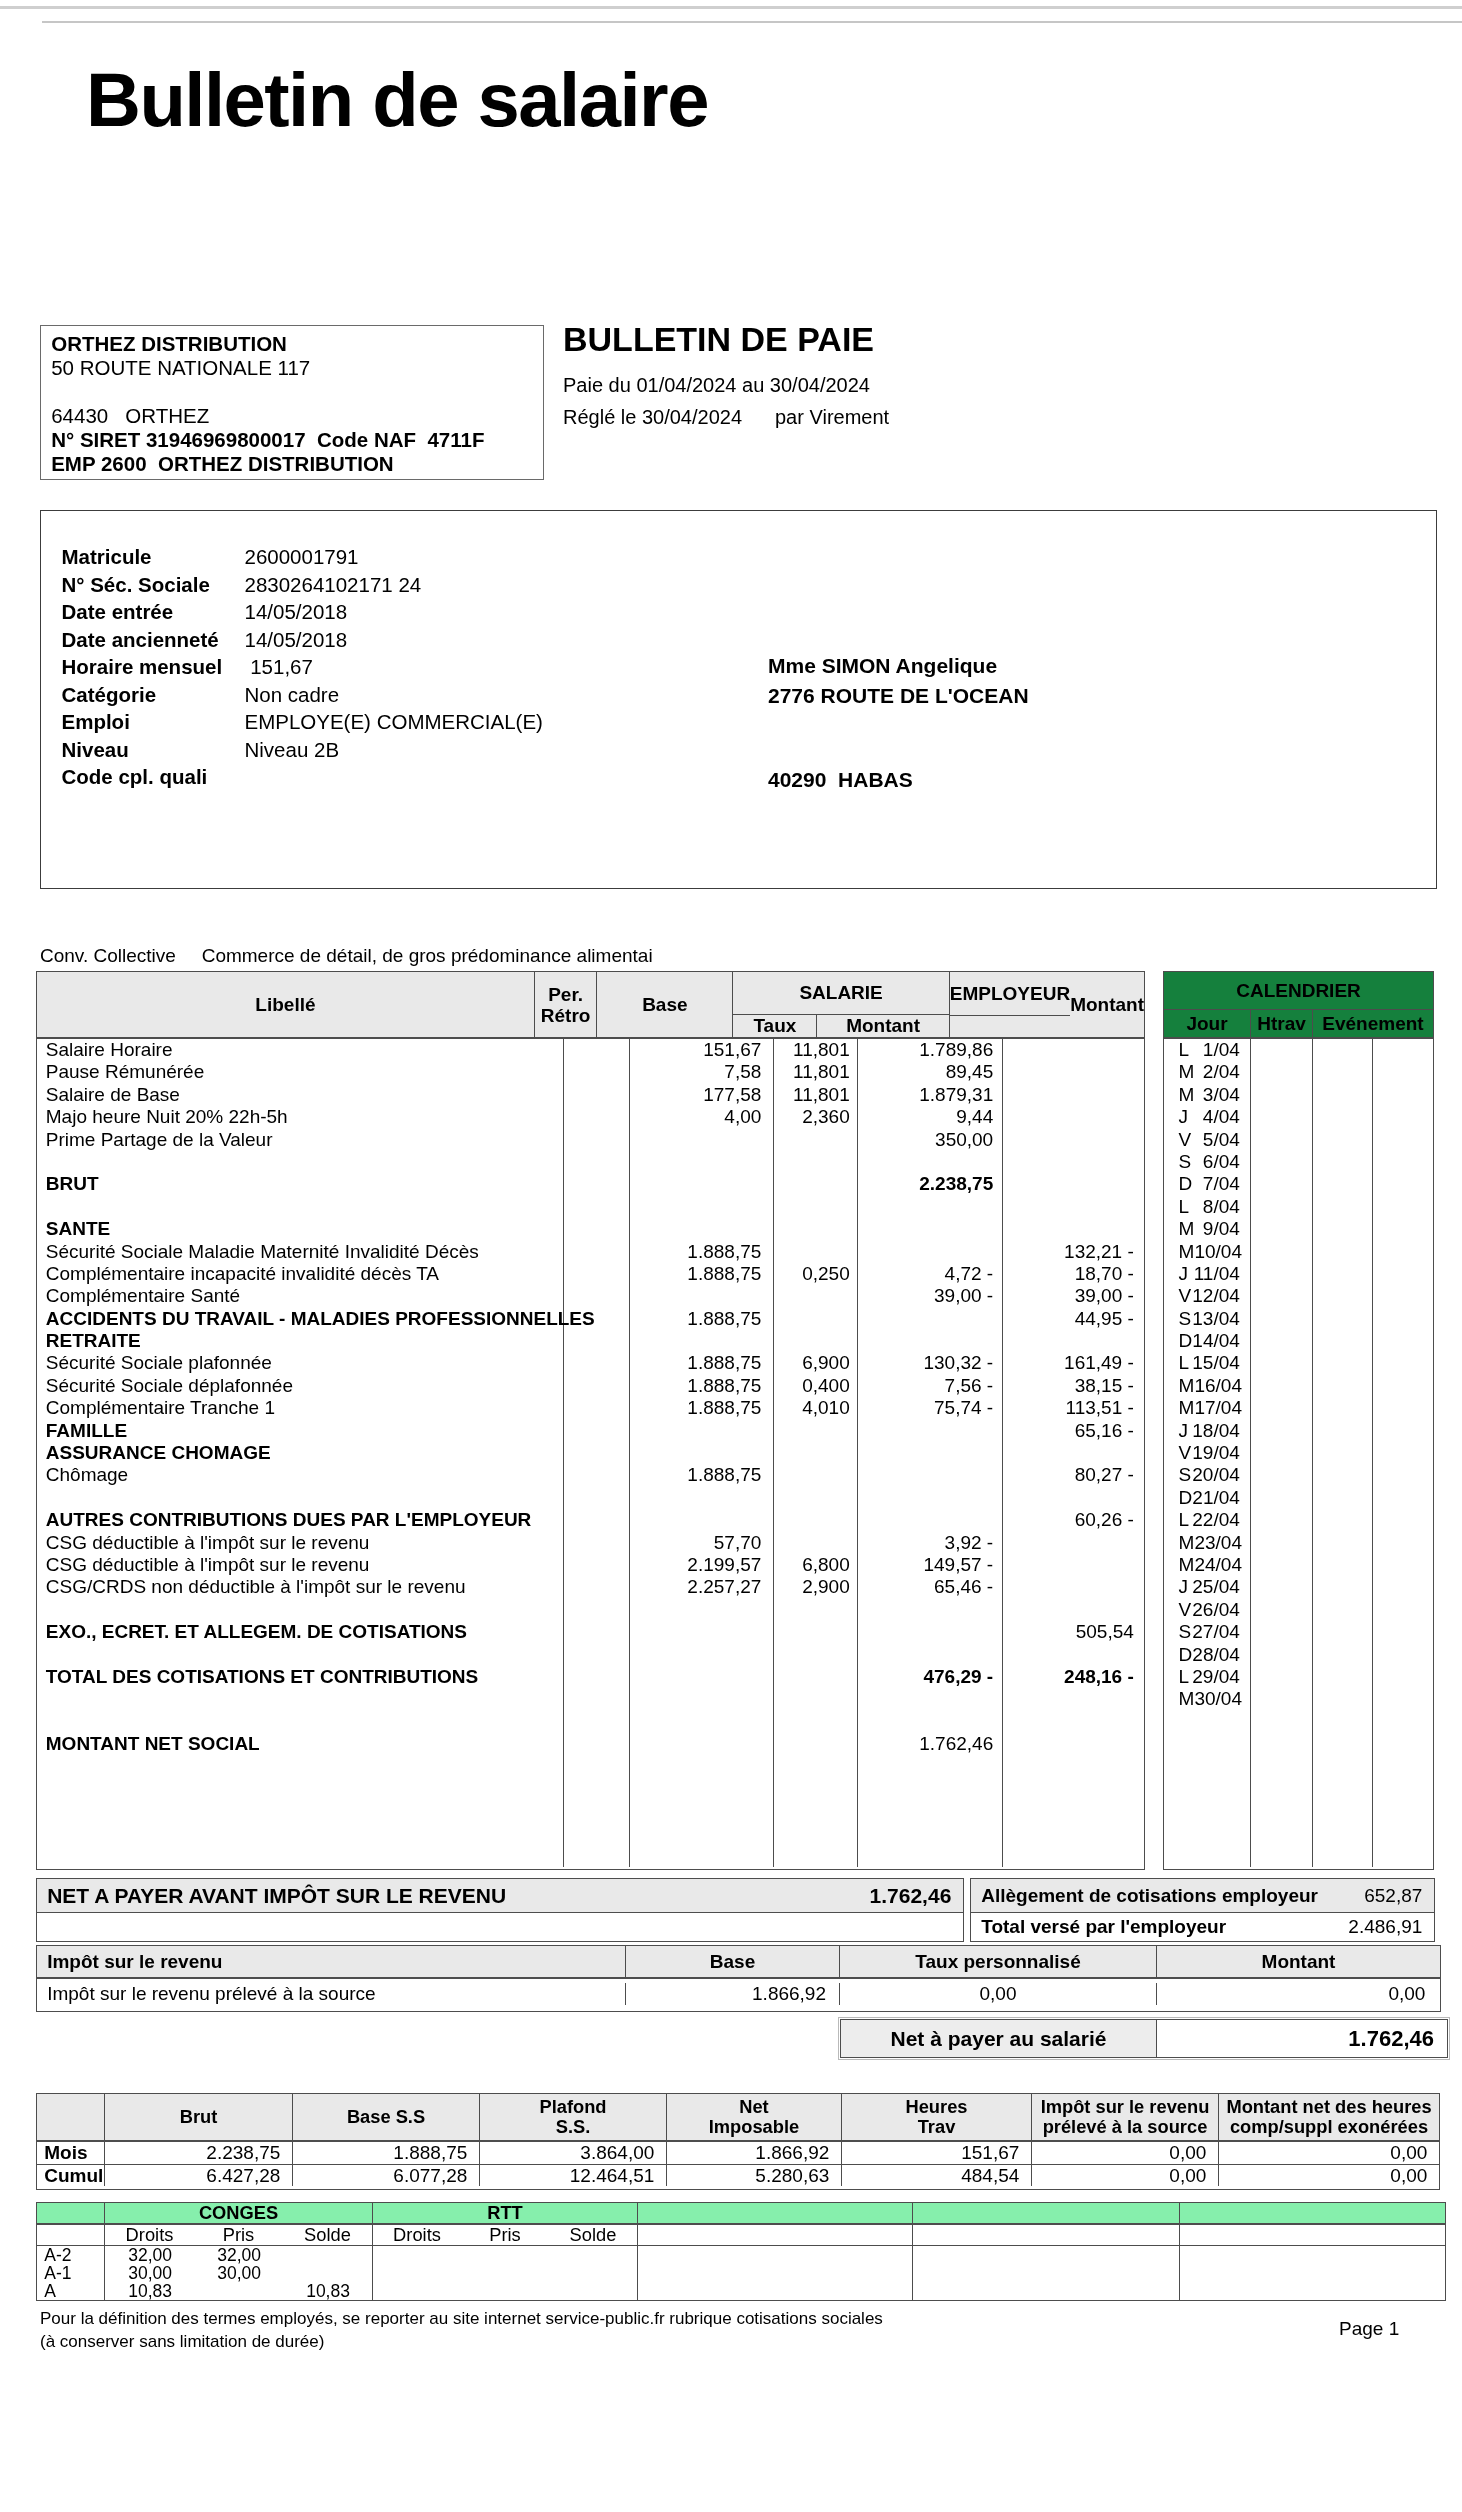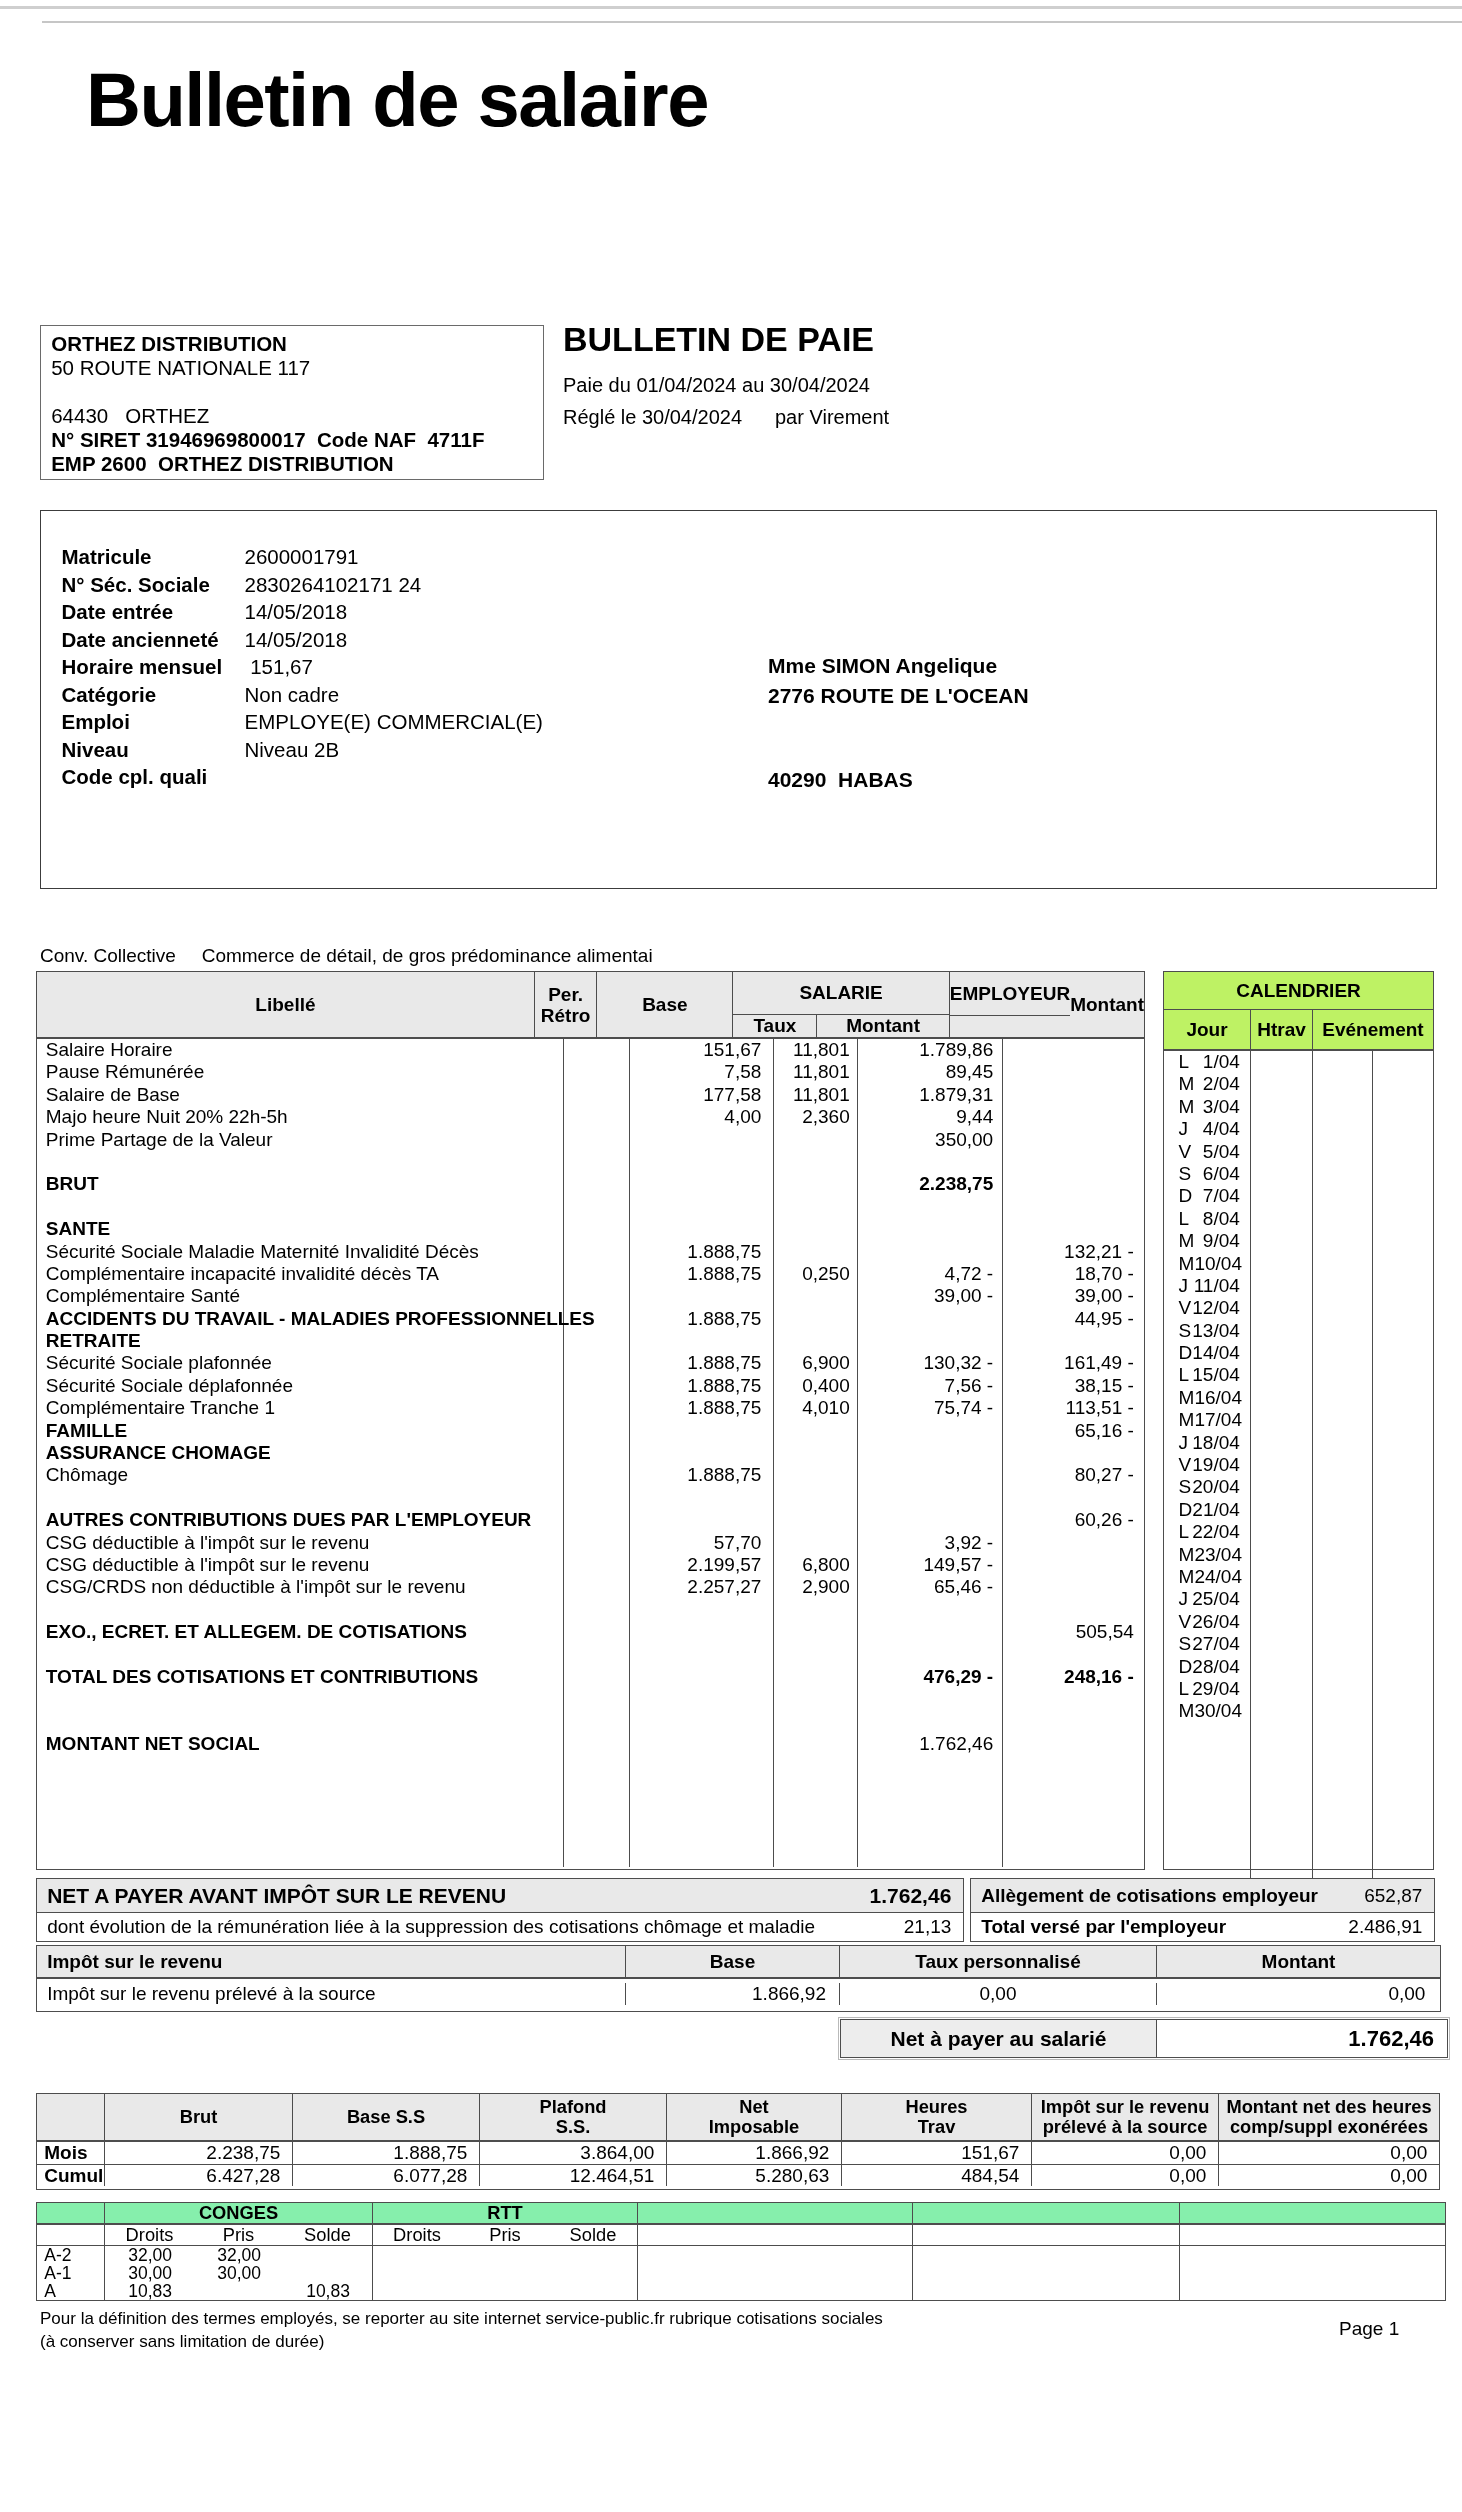--- a/index.html
+++ b/index.html
@@ -57,21 +57,21 @@
   .pc { overflow:visible; white-space:nowrap; }
   .pc-lib  { width:527px; padding-left:8.8px; border-right:1.5px solid #4d4d4d; }
   .pc-retro{ width:66px;  border-right:1.5px solid #4d4d4d; }
   .pc-base { width:144px; text-align:right; padding-right:11.7px; border-right:1.5px solid #4d4d4d; }
   .pc-taux { width:84px; text-align:right; padding-right:7.3px; border-right:1.5px solid #4d4d4d; }
   .pc-msal { width:145px; text-align:right; padding-right:8.8px; border-right:1.5px solid #4d4d4d; }
   .pc-memp { flex:1; text-align:right; padding-right:10.2px; }
 
   
   .cal { left:1163px; top:971px; width:271px; height:899px; border:1.5px solid #4d4d4d; }
-  .cal-head { height:79px; background:#bef264; border-bottom:2.2px double #4d4d4d; font-weight:bold; font-size:19px; display:flex; flex-direction:column; }
+  .cal-head { height:67px; background:#15803d; border-bottom:2.2px double #4d4d4d; font-weight:bold; font-size:19px; display:flex; flex-direction:column; }
   .cal-title { height:38px; display:flex; align-items:center; justify-content:center; border-bottom:1.5px solid #4d4d4d; }
   .cal-sub { flex:1; display:flex; }
   .cs-jour { width:87px; } .cs-htrav { width:62px; } .cs-ev { flex:1; }
   .crow { display:flex; height:22.4px; line-height:22.4px; font-size:19px; }
   .cc-jour { width:87px; display:flex; justify-content:space-between; padding:0 10.2px 0 14.6px; border-right:1.5px solid #4d4d4d; }
   .cc-htrav{ width:62px; border-right:1.5px solid #4d4d4d; }
   .cc-eva  { width:60px; border-right:1.5px solid #4d4d4d; }
   .cc-evb  { flex:1; }
 
   
@@ -870,24 +870,20 @@
           <div class="cc-eva"></div>
           <div class="cc-evb"></div>
         </div>
       </div>
   </div>
 
   <div class="abs net-left">
     <div class="net-row1">
       <div class="nlab">NET A PAYER AVANT IMPÔT SUR LE REVENU</div>
       <div class="nval">1.762,46</div>
-    </div>
-    <div class="net-row2">
-      <div class="nlab">dont évolution de la rémunération liée à la suppression des cotisations chômage et maladie</div>
-      <div class="nval">21,13</div>
     </div>
   </div>
 
   <div class="abs net-right">
     <div class="nr-row1">
       <div class="nlab b">Allègement de cotisations employeur</div>
       <div class="nval">652,87</div>
     </div>
     <div class="nr-row2">
       <div class="nlab b">Total versé par l'employeur</div>

